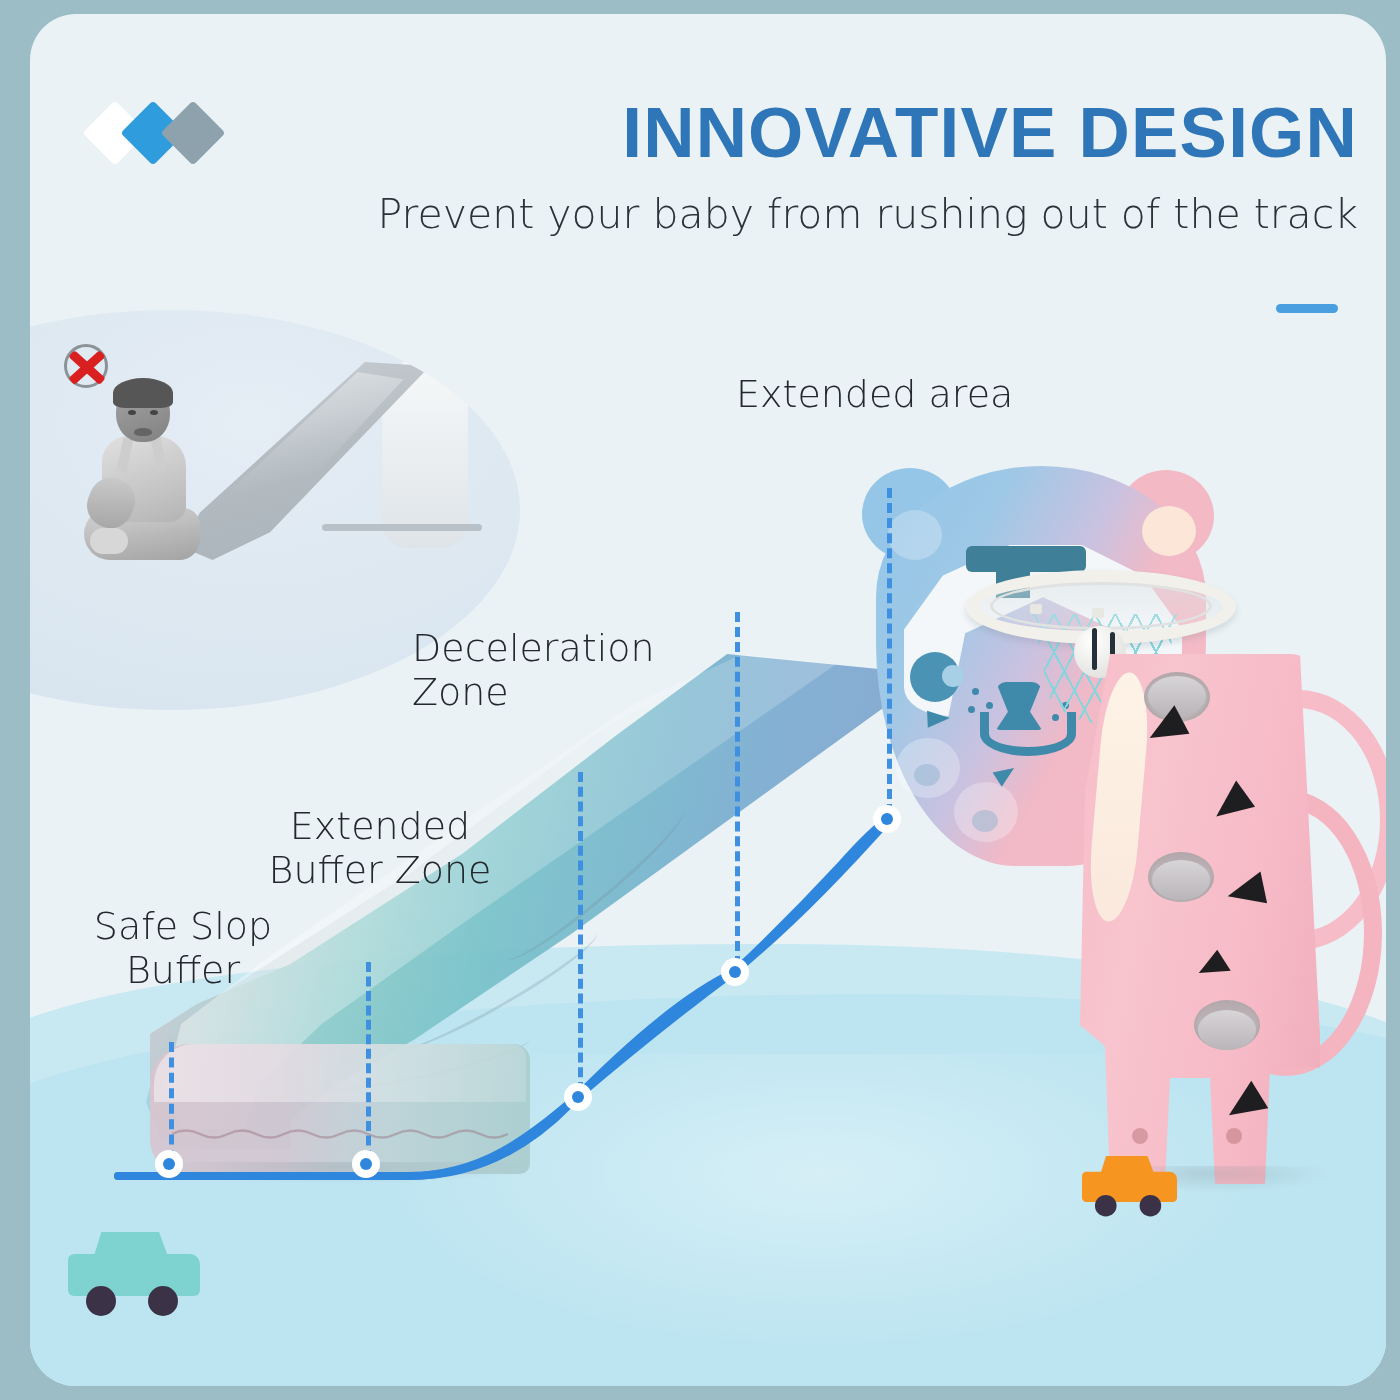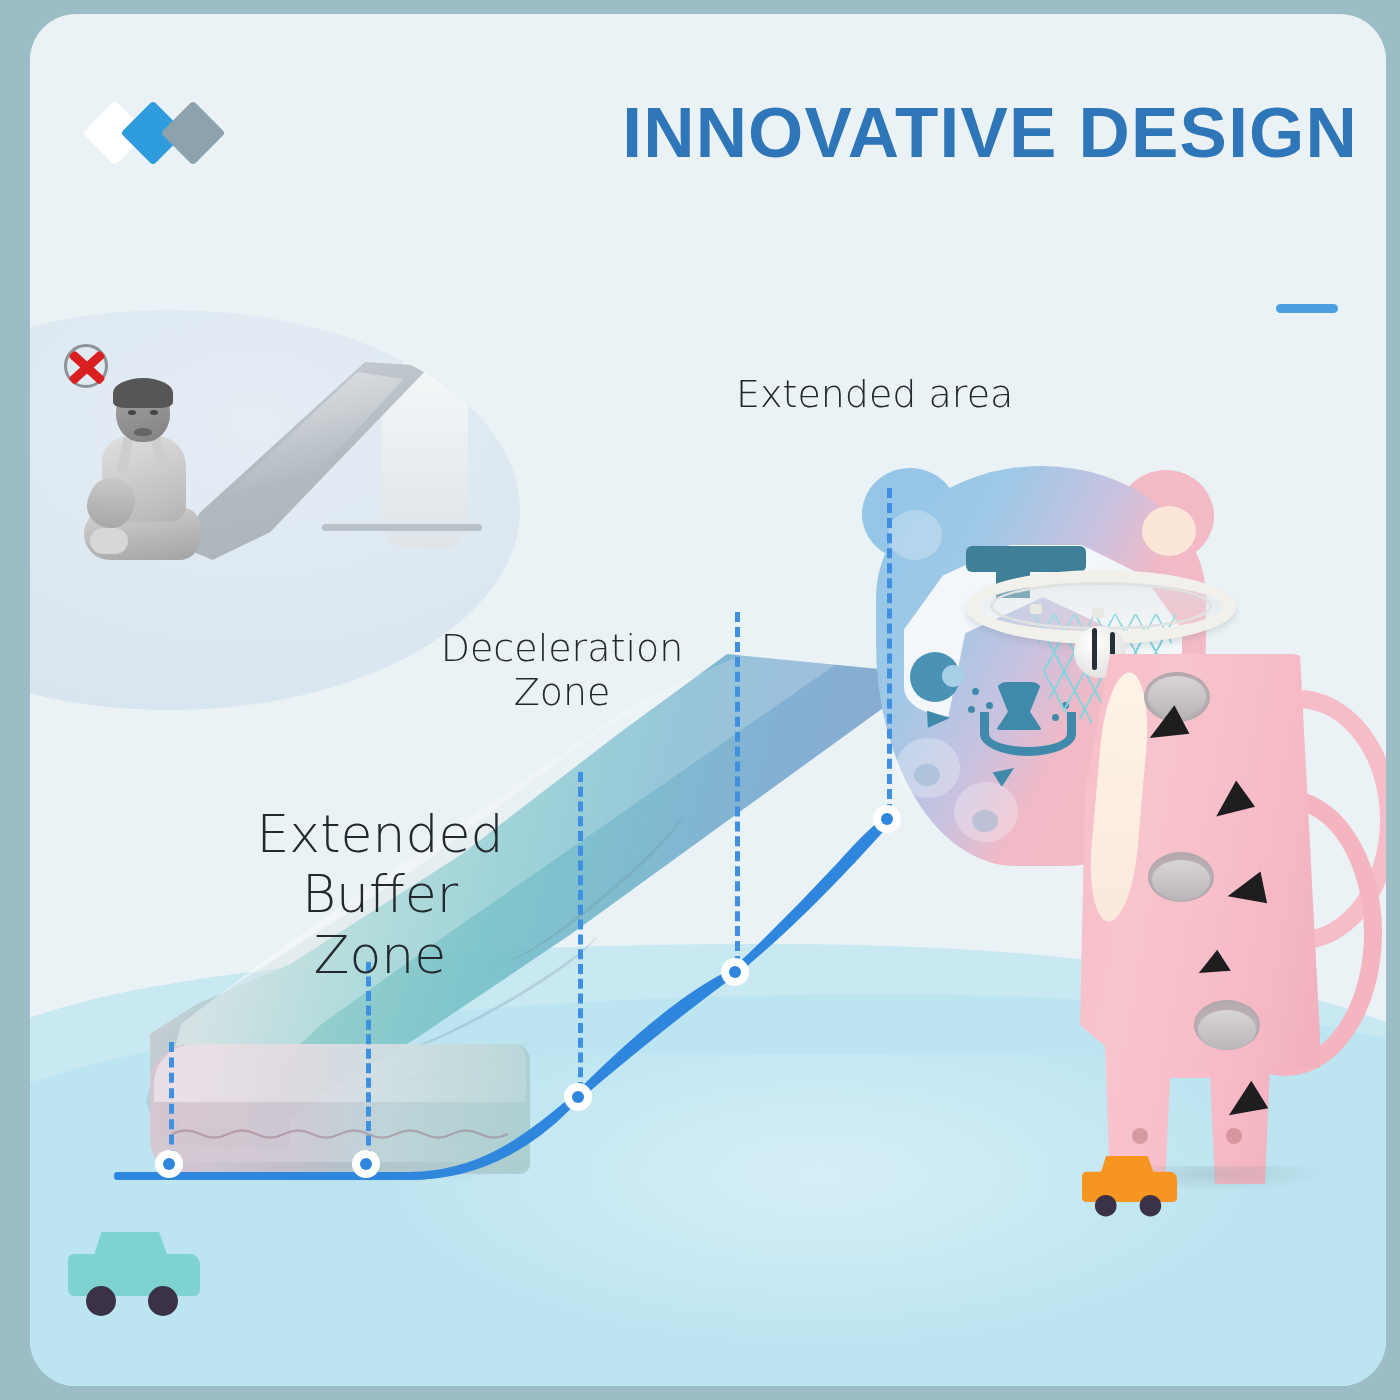--- a/index.html
+++ b/index.html
@@ -727,22 +727,22 @@
   .zlabel {
     position: absolute;
     font-family: "DejaVu Sans", sans-serif;
     font-weight: 300;
     color: #22282d;
     line-height: 1.16;
     white-space: pre-line;
   }
   .zl-waiting      { left: 706px; top: 358px; font-size: 38px; }
   .zl-accel        { left: 540px; top: 472px; font-size: 38px; text-align: center; width: 290px; }
-  .zl-decel        { left: 382px; top: 612px; font-size: 38px; text-align: center; width: 300px; }
-  .zl-extended     { left: 200px; top: 790px; font-size: 52px; text-align: center; width: 300px; }
+  .zl-decel        { left: 382px; top: 612px; font-size: 38px; text-align: left; width: 300px; }
+  .zl-extended     { left: 200px; top: 790px; font-size: 38px; text-align: center; width: 300px; }
   .zl-safeslop     { left: 8px;   top: 890px; font-size: 38px; text-align: center; width: 290px; }
 
   
   .car { position: absolute; }
   .car-body {
     position: absolute;
     left: 0; top: 22px;
     width: 132px; height: 42px;
     border-radius: 6px 10px 6px 6px;
   }
@@ -778,20 +778,21 @@
     <div class="floor-flat"></div>
     <div class="floor-sheen"></div>
 
     <div id="header">
       <div class="logo-marks">
         <span class="dia d1"></span>
         <span class="dia d2"></span>
         <span class="dia d3"></span>
       </div>
       <div class="title">INNOVATIVE DESIGN</div>
+      <div class="subtitle">Prevent your baby from rushing out of the track</div>
       <div class="accent-dash"></div>
     </div>
 
     <div id="inset">
       <div class="inset-photo">
         <div class="ip-slide">
           <div class="ip-leg"></div>
           <div class="ip-chute"></div>
           <div class="ip-chute-hl"></div>
         </div>
@@ -924,20 +925,22 @@
       <div class="marker" style="left:548px; top:1083px;"></div>
       <div class="marker" style="left:336px; top:1150px;"></div>
       <div class="marker" style="left:139px; top:1150px;"></div>
     </div>
 
     <div class="zlabel zl-waiting">Extended area</div>
     <div class="zlabel zl-decel">Deceleration
 Zone</div>
     <div class="zlabel zl-extended">Extended
 Buffer Zone</div>
+    <div class="zlabel zl-safeslop">Safe Slop
+Buffer</div>
 
     <div class="car" id="car-teal">
       <span class="car-body"></span>
       <span class="car-cabin"></span>
       <span class="car-wheel w1"></span>
       <span class="car-wheel w2"></span>
     </div>
     <div class="car" id="car-orange">
       <span class="car-body"></span>
       <span class="car-cabin"></span>

